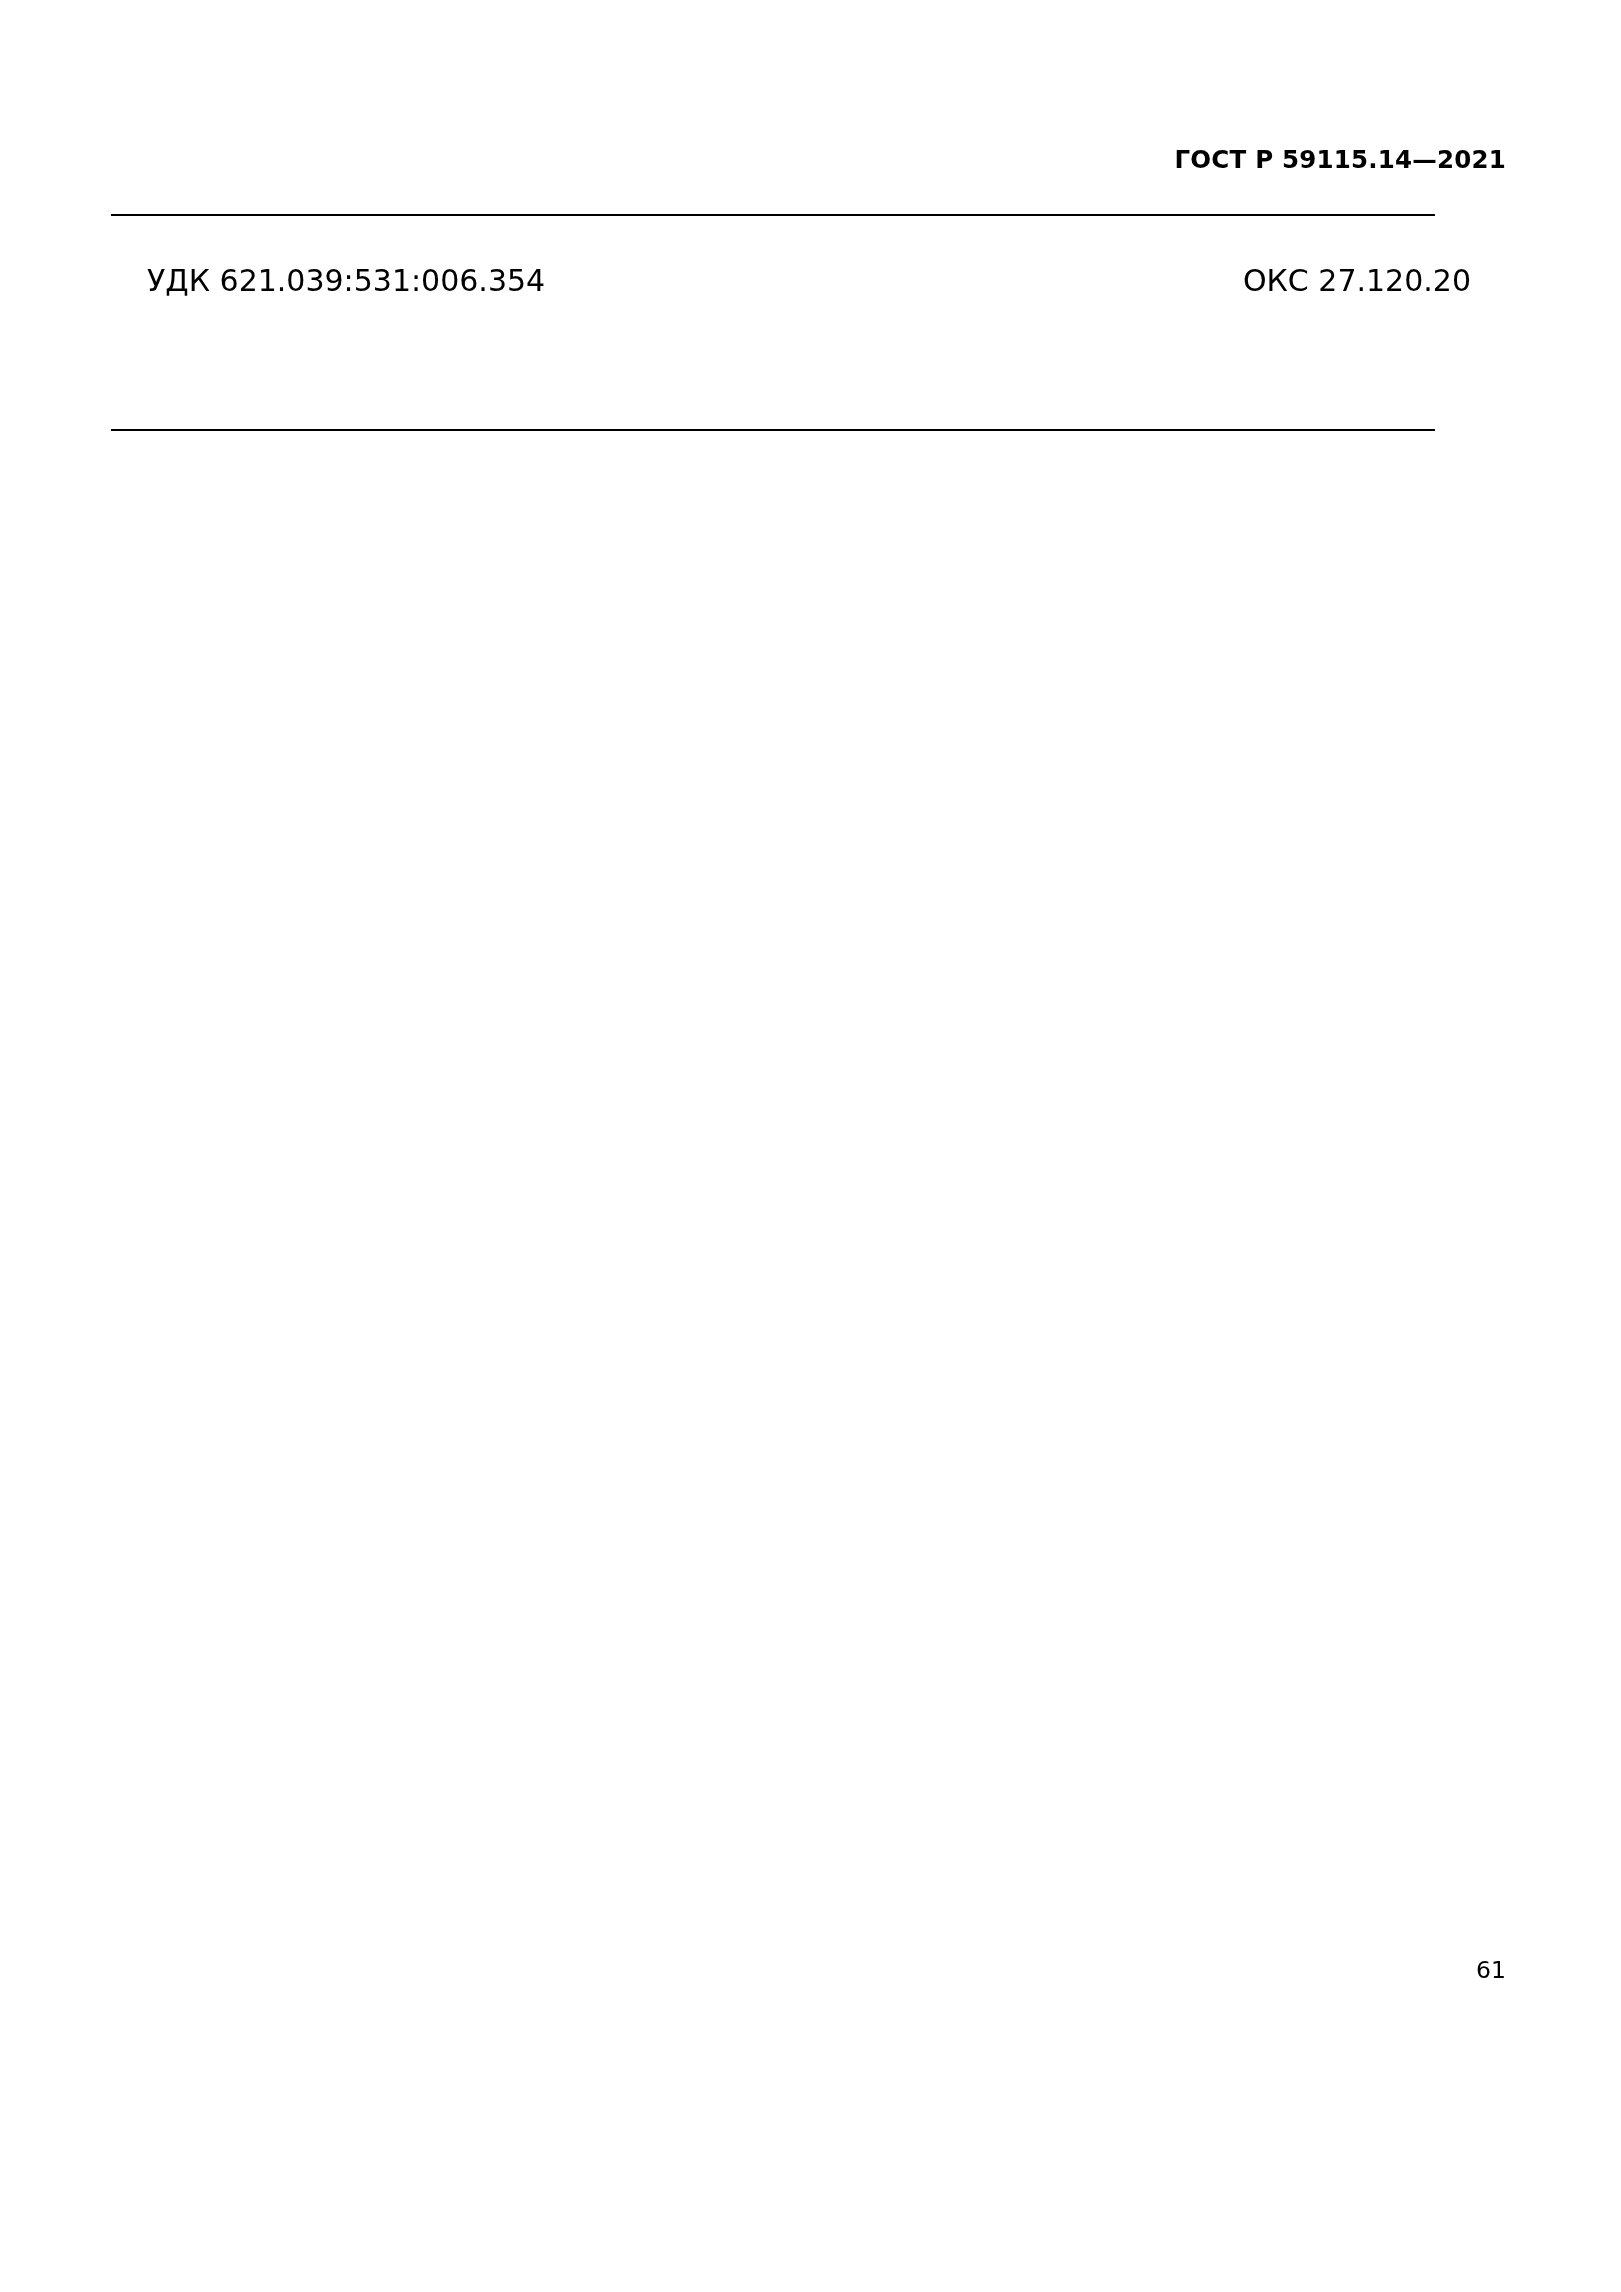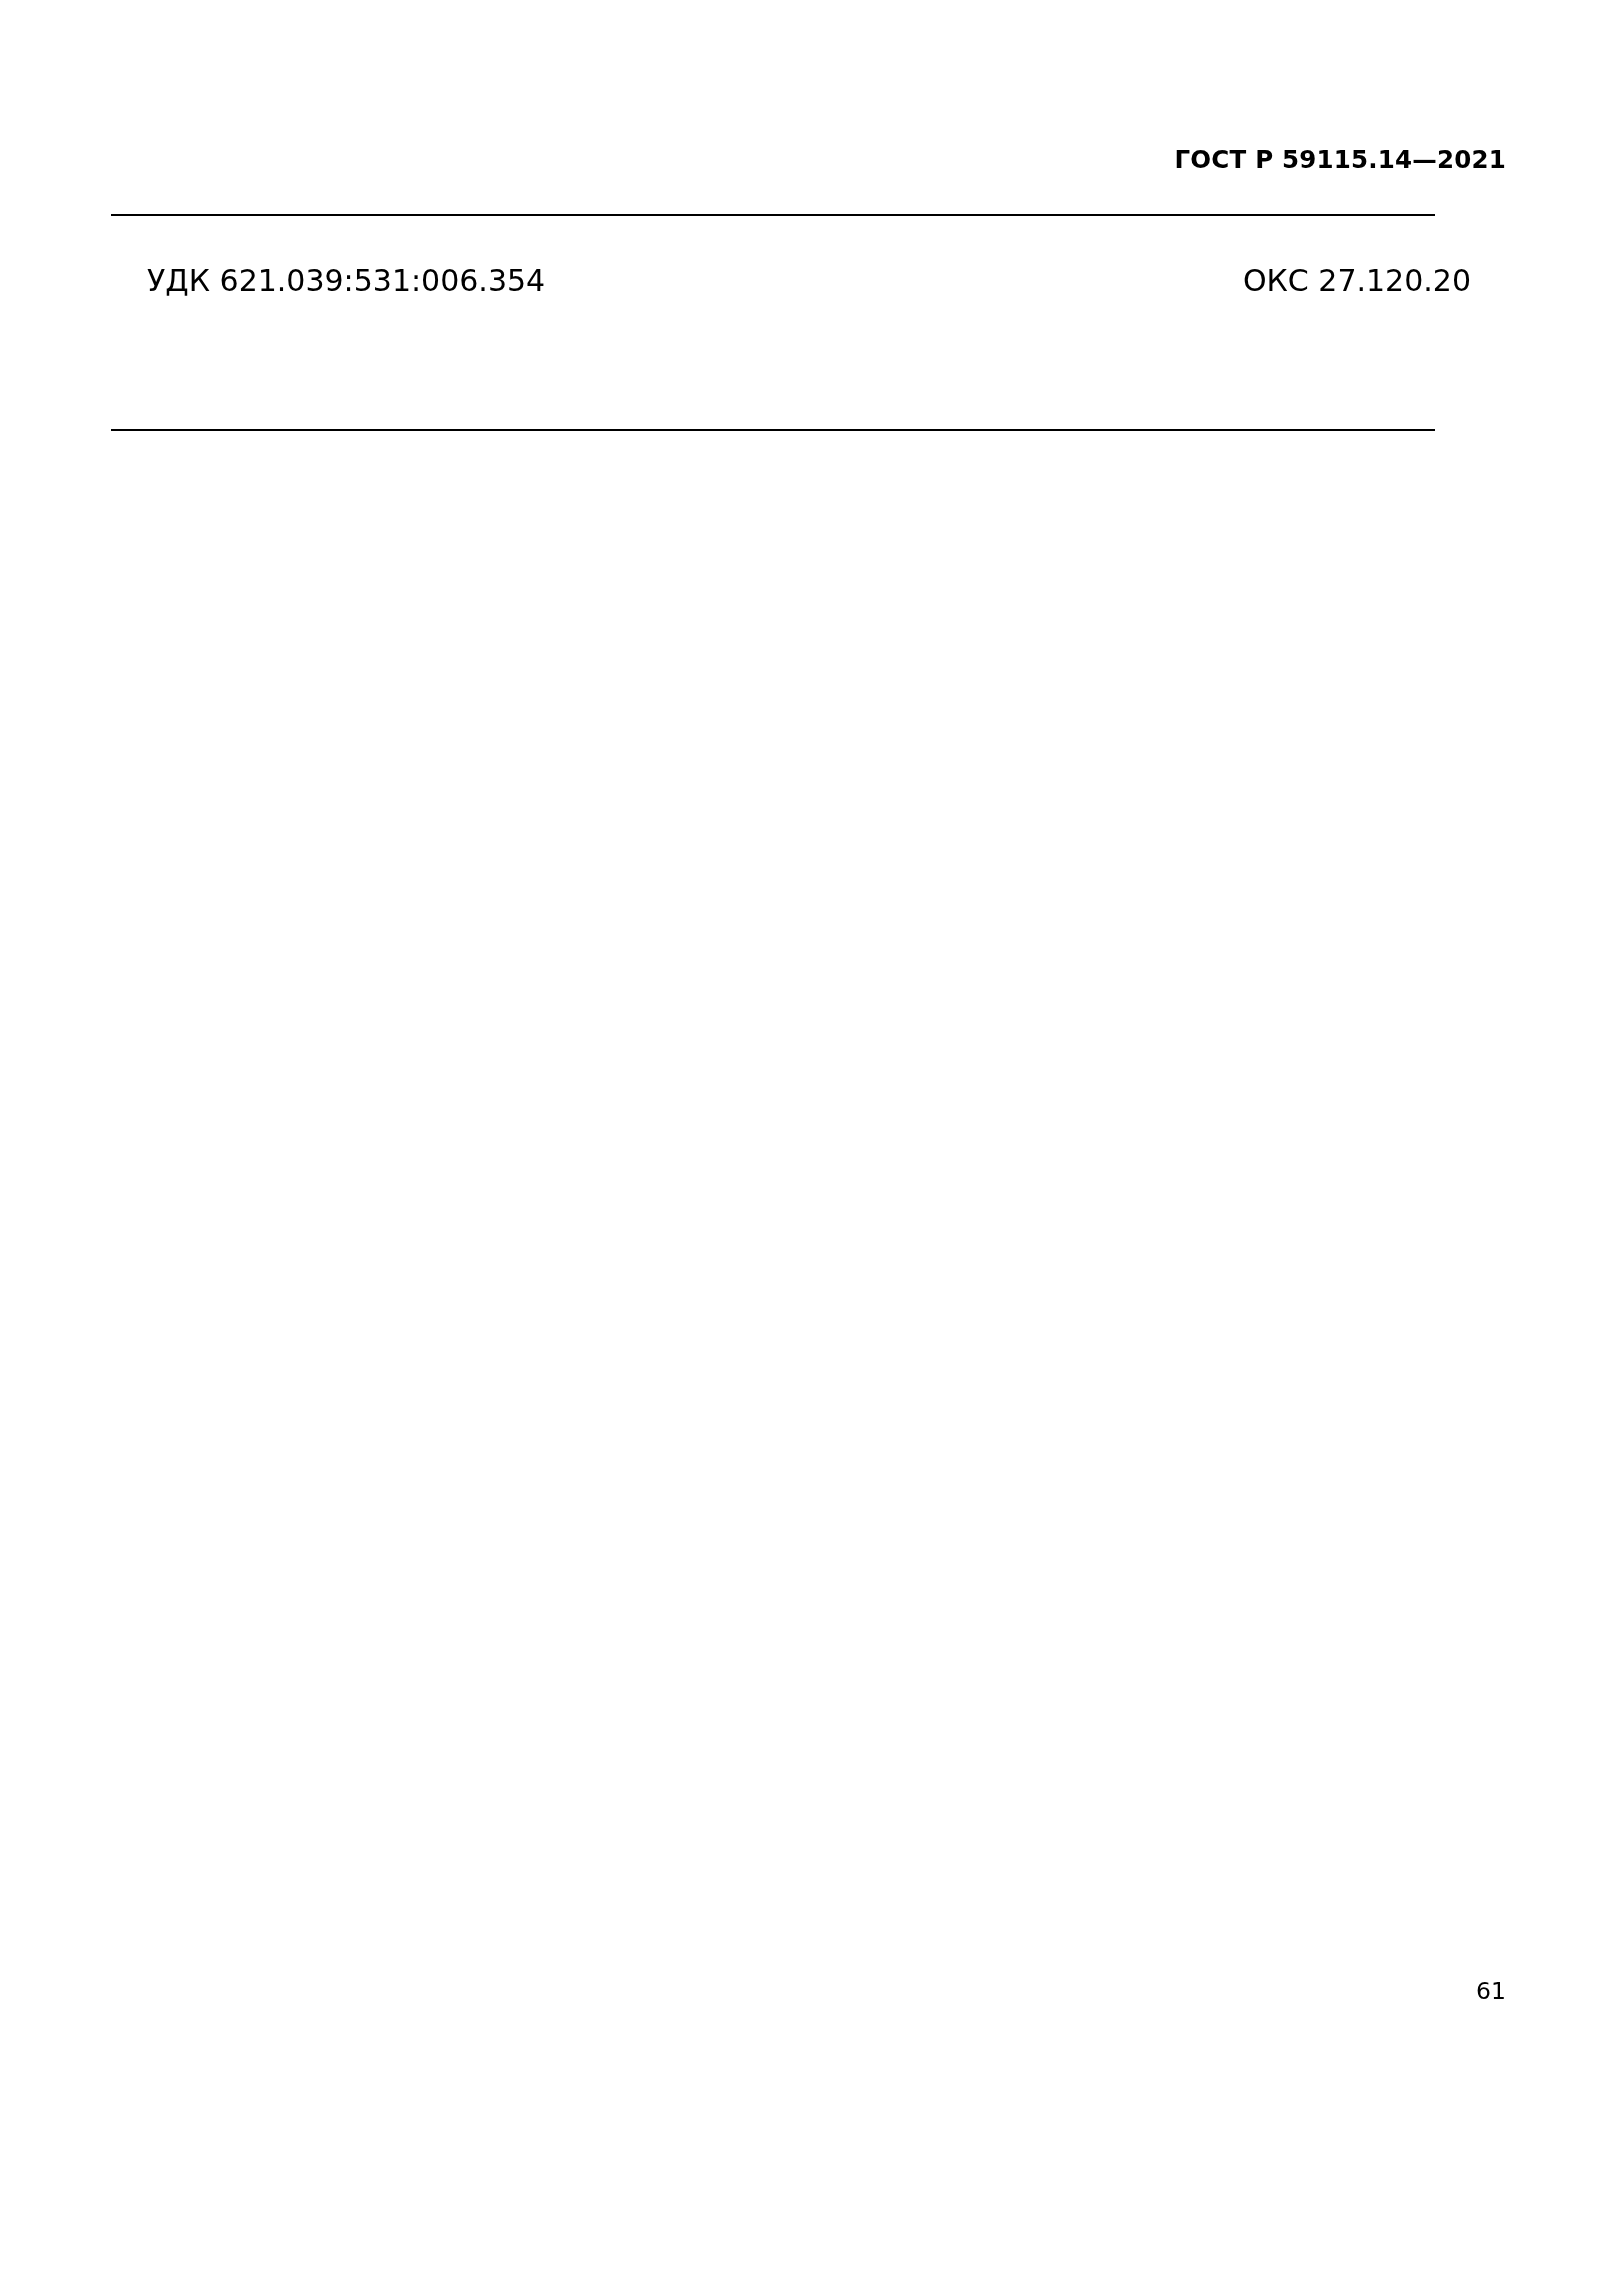--- a/index.html
+++ b/index.html
@@ -79,21 +79,20 @@
     display: inline-block;
     width: 100%;
   }
 
   
   .page-number {
     position: absolute;
     top: 1956px;
     right: 115px;
     font-size: 23.5px;
-    margin-top: 21px;
   }
 </style>
 </head>
 <body>
 
 <div class="page">
 
   <div class="doc-header">ГОСТ Р 59115.14—2021</div>
 
   <hr class="rule rule-top">

